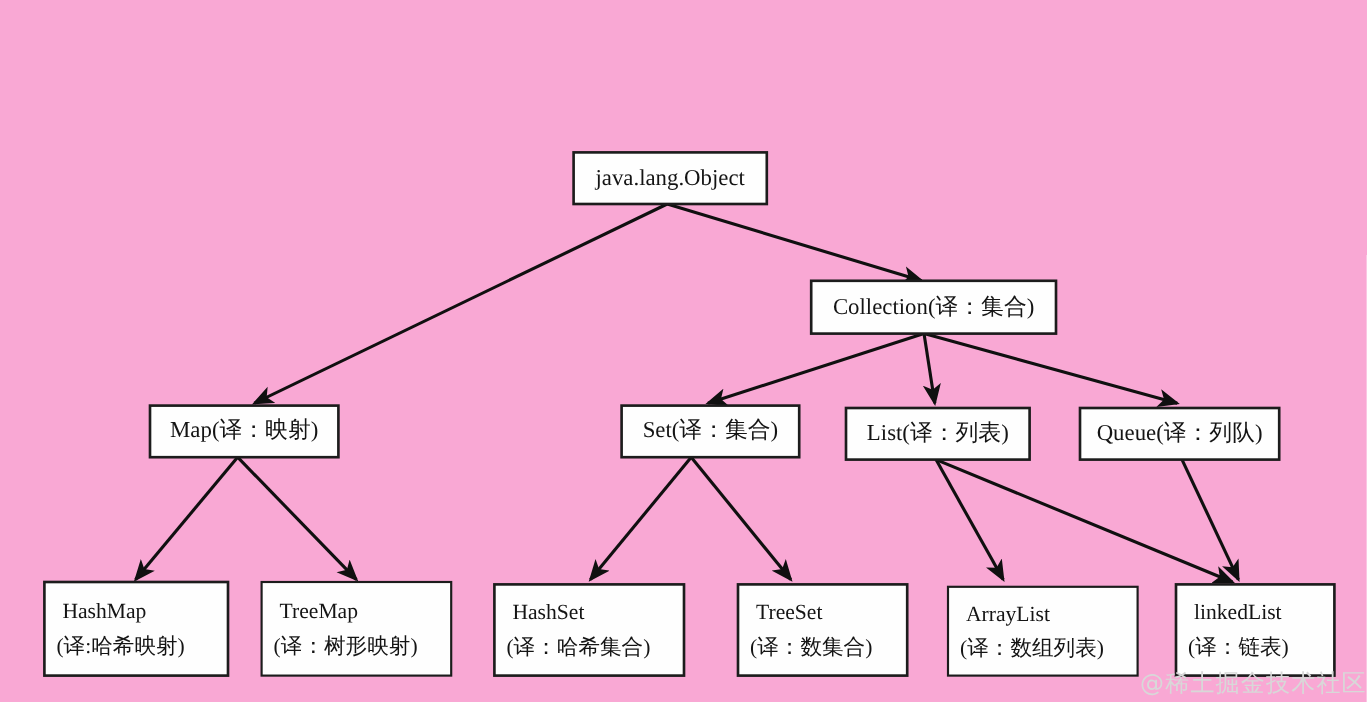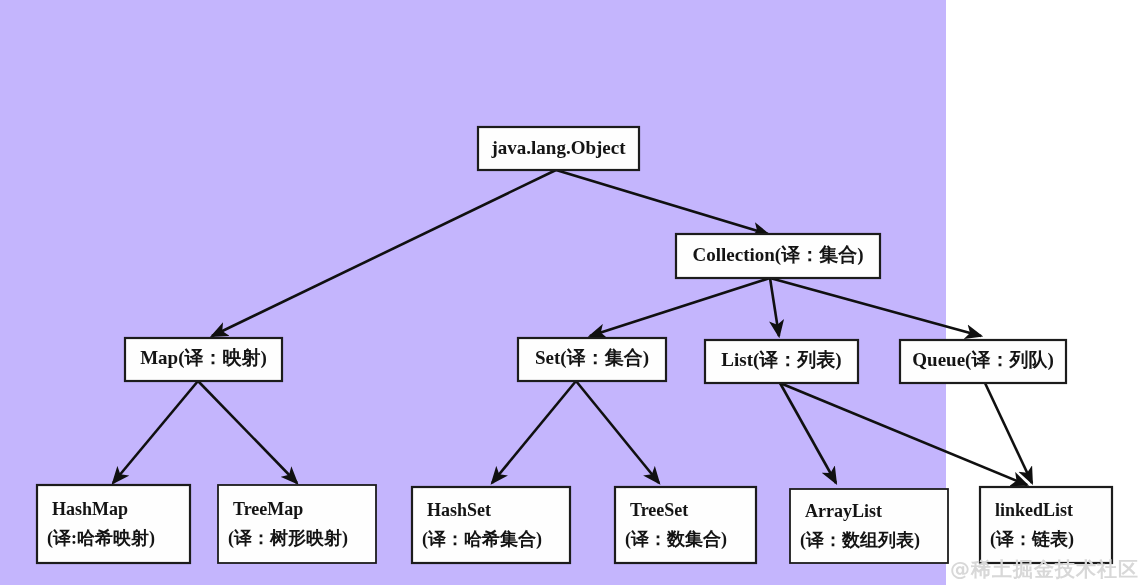--- a/index.html
+++ b/index.html
@@ -8,24 +8,23 @@
     background: #ffffff;
   }
   body {
     width: 1139px;
     height: 585px;
     overflow: hidden;
     font-family: "Liberation Serif", "DejaVu Serif", serif;
   }
   #diagram-root {
     position: relative;
-    width: 946px;
+    width: 1139px;
     height: 585px;
-    background: #c4b5fd;
-    font-weight: bold;
+    background: #f9a8d4;
   }
   svg#hierarchy-svg {
     position: absolute;
     top: 0;
     left: 0;
     width: 1139px;
     height: 585px;
     display: block;
   }
   .node-box {

